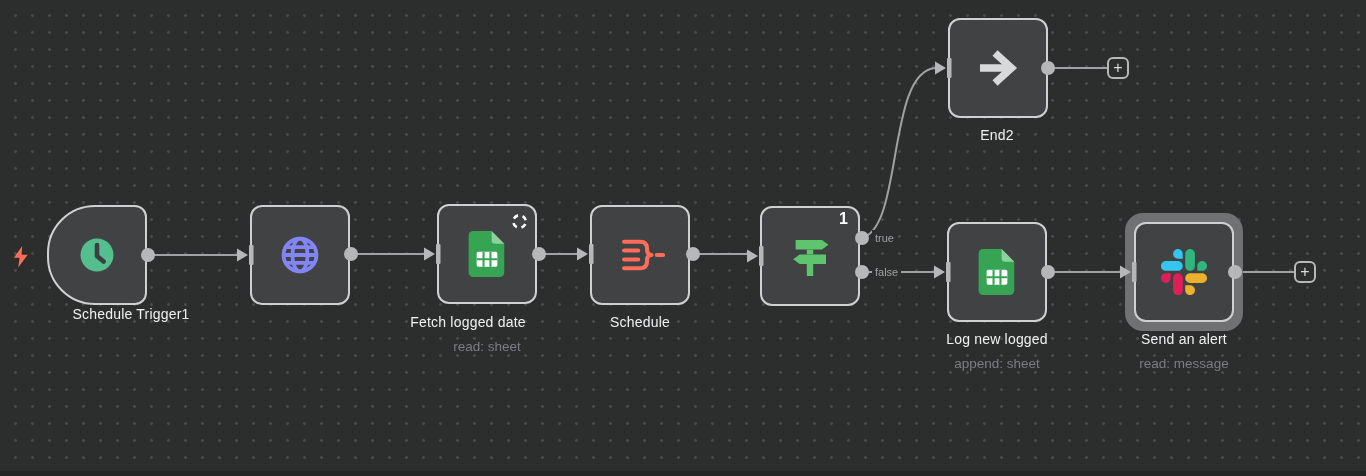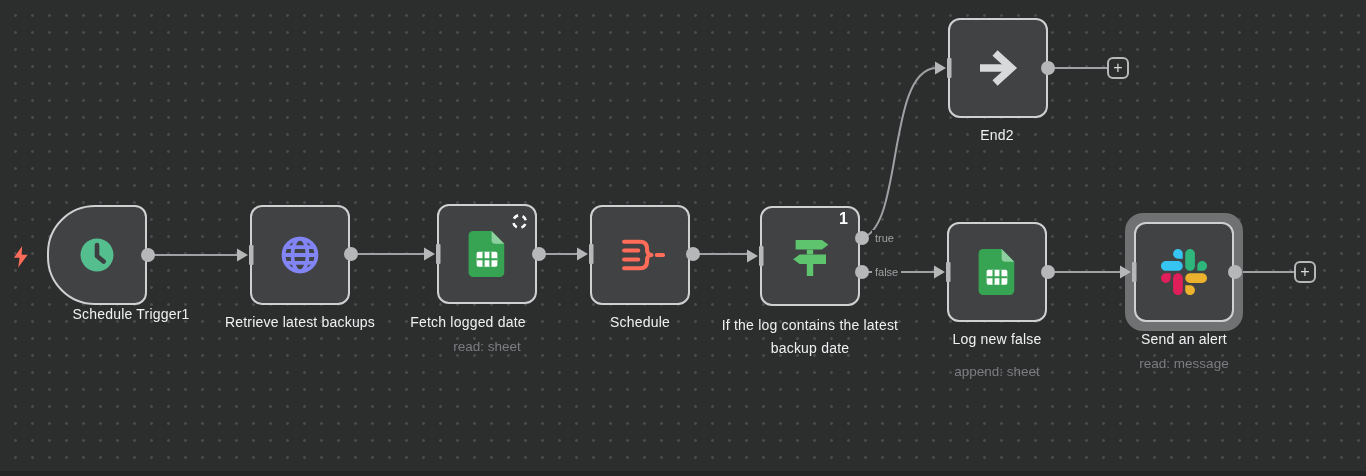--- a/index.html
+++ b/index.html
@@ -105,21 +105,20 @@
 
   <div class="node" style="left:250px; top:205px;">
     <svg width="46" height="46" viewBox="0 0 40 40">
       <g stroke="#8285f4" stroke-width="3.3" fill="none">
         <circle cx="20" cy="20" r="14.3"></circle>
         <ellipse cx="20" cy="20" rx="6.6" ry="14.3"></ellipse>
         <path d="M8.2,13.2 H31.8 M5.7,20 H34.3 M8.2,26.8 H31.8"></path>
       </g>
     </svg>
   </div>
-  <div class="node-title" style="left:300px; top:314px;">Retrieve latest backups</div>
   <svg class="in-conn" style="left:236px; top:244px;" width="18" height="22" viewBox="0 0 18 22">
     <polygon points="1,4.5 12,11 1,17.5" fill="#b6b7b9"></polygon>
       <rect x="13" y="1" width="4.5" height="20" rx="1" fill="#b6b7b9"></rect>
   </svg>
   <div class="out-dot" style="left:344px; top:247px;"></div>
 
   <div class="node" style="left:437px; top:204px;">
     <svg class="pin-ring" width="17" height="17" viewBox="0 0 17 17">
       <circle cx="8.5" cy="8.5" r="6.3" fill="none" stroke="#ffffff" stroke-width="2.6" stroke-dasharray="5.2,4.7" transform="rotate(23 8.5 8.5)"></circle>
     </svg>
@@ -159,21 +158,20 @@
     <span class="items-badge">1</span>
     <svg width="48" height="48" viewBox="0 0 60 60">
       <g fill="#5ec46e">
         <polygon points="12,10 45,10 53,16 45,22 12,22"></polygon>
         <polygon points="17,28 50,28 50,40 17,40 9,34"></polygon>
         <rect x="26" y="22" width="8" height="6"></rect>
         <rect x="26" y="40" width="8" height="15"></rect>
       </g>
     </svg>
   </div>
-  <div class="node-title wrap" style="left:810px; top:314px;">If the log contains the latest backup date</div>
   <svg class="in-conn" style="left:746px; top:245px;" width="18" height="22" viewBox="0 0 18 22">
     <polygon points="1,4.5 12,11 1,17.5" fill="#b6b7b9"></polygon>
       <rect x="13" y="1" width="4.5" height="20" rx="1" fill="#b6b7b9"></rect>
   </svg>
   <div class="out-dot" style="left:855px; top:231px;"></div>
   <div class="out-dot" style="left:855px; top:265px;"></div>
 
   <div class="node" style="left:948px; top:18px;">
     <svg width="48" height="48" viewBox="0 0 48 48">
       <g stroke="#d8d9da" stroke-width="7.5" fill="none" stroke-linecap="butt" stroke-linejoin="miter">
@@ -191,22 +189,22 @@
   <div class="plus-btn" style="left:1107px; top:57px;">+</div>
 
   <div class="node" style="left:947px; top:222px;">
     <svg width="40" height="46" viewBox="0 0 34 40">
       <path d="M5,0 H21 L32,11 V36 a4,4 0 0 1 -4,4 H5 a4,4 0 0 1 -4,-4 V4 a4,4 0 0 1 4,-4 Z" fill="#36a452"></path>
       <path d="M21,0 L32,11 H24 a3,3 0 0 1 -3,-3 Z" fill="#8ed0a0"></path>
       <rect x="8" y="18" width="18" height="13" rx="1.5" fill="#ffffff"></rect>
       <path d="M8,24.5 H26 M14,18 V31 M20,18 V31" stroke="#36a452" stroke-width="1.8" fill="none"></path>
     </svg>
   </div>
-  <div class="node-title" style="left:997px; top:331px;">Log new false</div>
-  <div class="node-subtitle" style="left:997px; top:364px;">append: sheet</div>
+  <div class="node-title" style="left:997px; top:331px;">Log new logged</div>
+  <div class="node-subtitle" style="left:997px; top:356px;">append: sheet</div>
   <svg class="in-conn" style="left:933px; top:261px;" width="18" height="22" viewBox="0 0 18 22">
     <polygon points="1,4.5 12,11 1,17.5" fill="#b6b7b9"></polygon>
       <rect x="13" y="1" width="4.5" height="20" rx="1" fill="#b6b7b9"></rect>
   </svg>
   <div class="out-dot" style="left:1041px; top:265px;"></div>
 
   <div class="halo" style="left:1125px; top:213px;"></div>
   <div class="node" style="left:1134px; top:222px;">
     <svg width="46" height="46" viewBox="0 0 122.8 122.8">
       <path d="M25.8,77.6c0,7.1-5.8,12.9-12.9,12.9S0,84.7,0,77.6s5.8-12.9,12.9-12.9h12.9V77.6z" fill="#E01E5A"></path>

